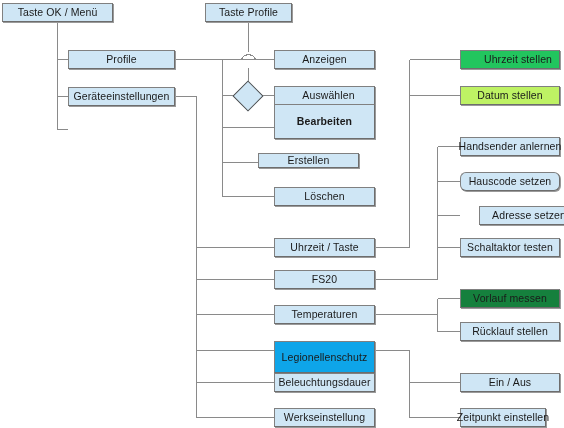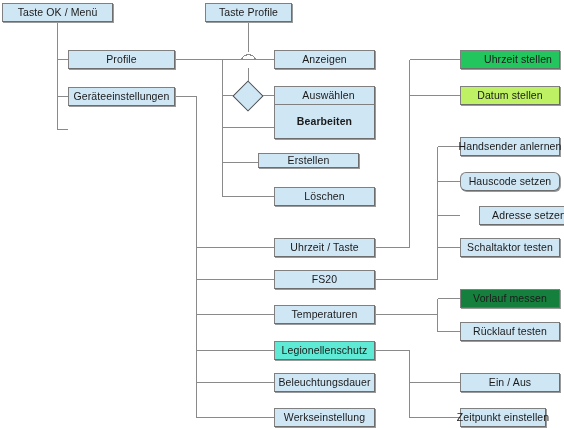--- a/index.html
+++ b/index.html
@@ -151,21 +151,21 @@
 
   <div class="node" style="left: 274px; top: 238px; width: 101px; height: 19px; background: rgb(207, 230, 245);">
     <span>Uhrzeit / Taste</span>
   </div>
   <div class="node" style="left: 274px; top: 270px; width: 101px; height: 19px; background: rgb(207, 230, 245);">
     <span>FS20</span>
   </div>
   <div class="node" style="left: 274px; top: 305px; width: 101px; height: 19px; background: rgb(207, 230, 245);">
     <span>Temperaturen</span>
   </div>
-  <div class="node" style="left: 274px; top: 341px; width: 101px; height: 19px; background: #5eead4;">
+  <div class="node" style="left: 274px; top: 341px; width: 101px; height: 32px; background: #0ea5e9;">
     <span>Legionellenschutz</span>
   </div>
   <div class="node" style="left: 274px; top: 373px; width: 101px; height: 19px; background: rgb(207, 230, 245);">
     <span>Beleuchtungsdauer</span>
   </div>
   <div class="node" style="left: 274px; top: 408px; width: 101px; height: 19px; background: rgb(207, 230, 245);">
     <span>Werkseinstellung</span>
   </div>
 
   <div class="node" style="left: 460px; top: 50px; width: 100px; height: 19px; background: #22c55e; padding-left: 16px;">
@@ -183,21 +183,21 @@
   <div class="node" style="left: 460px; top: 206px; width: 100px; height: 19px; background: rgb(207, 230, 245); margin-left: 19px;">
     <span>Adresse setzen</span>
   </div>
   <div class="node" style="left: 460px; top: 238px; width: 100px; height: 19px; background: rgb(207, 230, 245);">
     <span>Schaltaktor testen</span>
   </div>
   <div class="node" style="left: 460px; top: 289px; width: 100px; height: 19px; background: #15803d;">
     <span>Vorlauf messen</span>
   </div>
   <div class="node" style="left: 460px; top: 322px; width: 100px; height: 19px; background: rgb(207, 230, 245);">
-    <span>Rücklauf testen</span>
+    <span>Rücklauf stellen</span>
   </div>
   <div class="node" style="left: 460px; top: 373px; width: 100px; height: 19px; background: rgb(207, 230, 245);">
     <span>Ein / Aus</span>
   </div>
   <div class="node" style="left: 460px; top: 408px; width: 86px; height: 19px; background: rgb(207, 230, 245);">
     <span>Zeitpunkt einstellen</span>
   </div>
 
   <div class="diamond" style="left: 237px; top: 85px; width: 22px; height: 22px; background: rgb(207, 230, 245);"></div>
 

